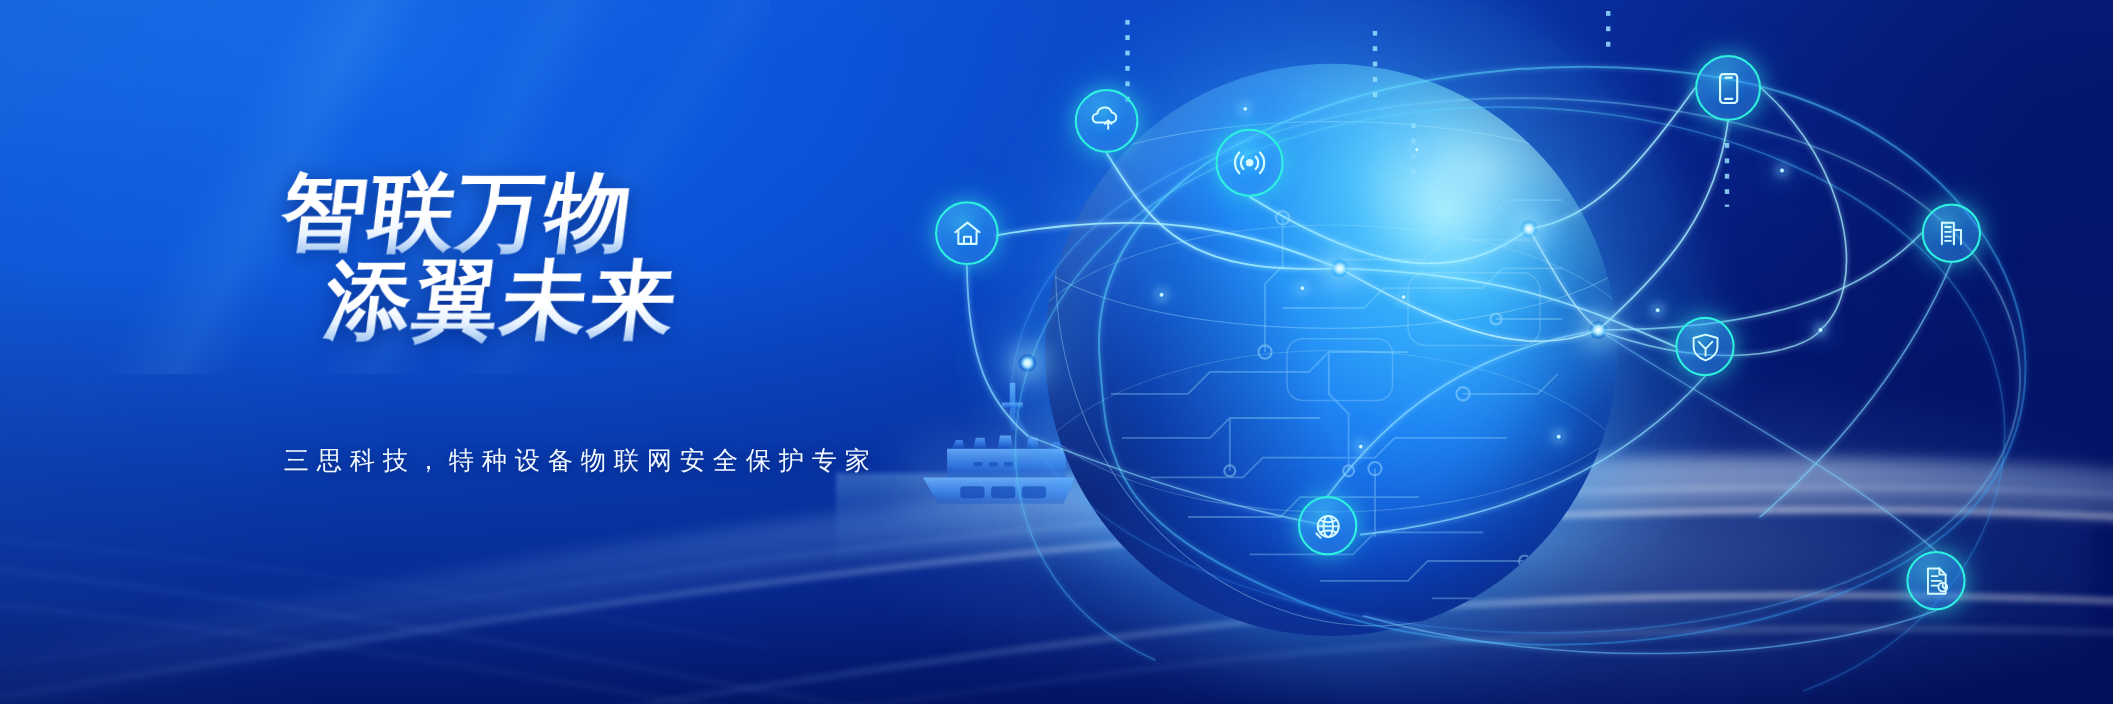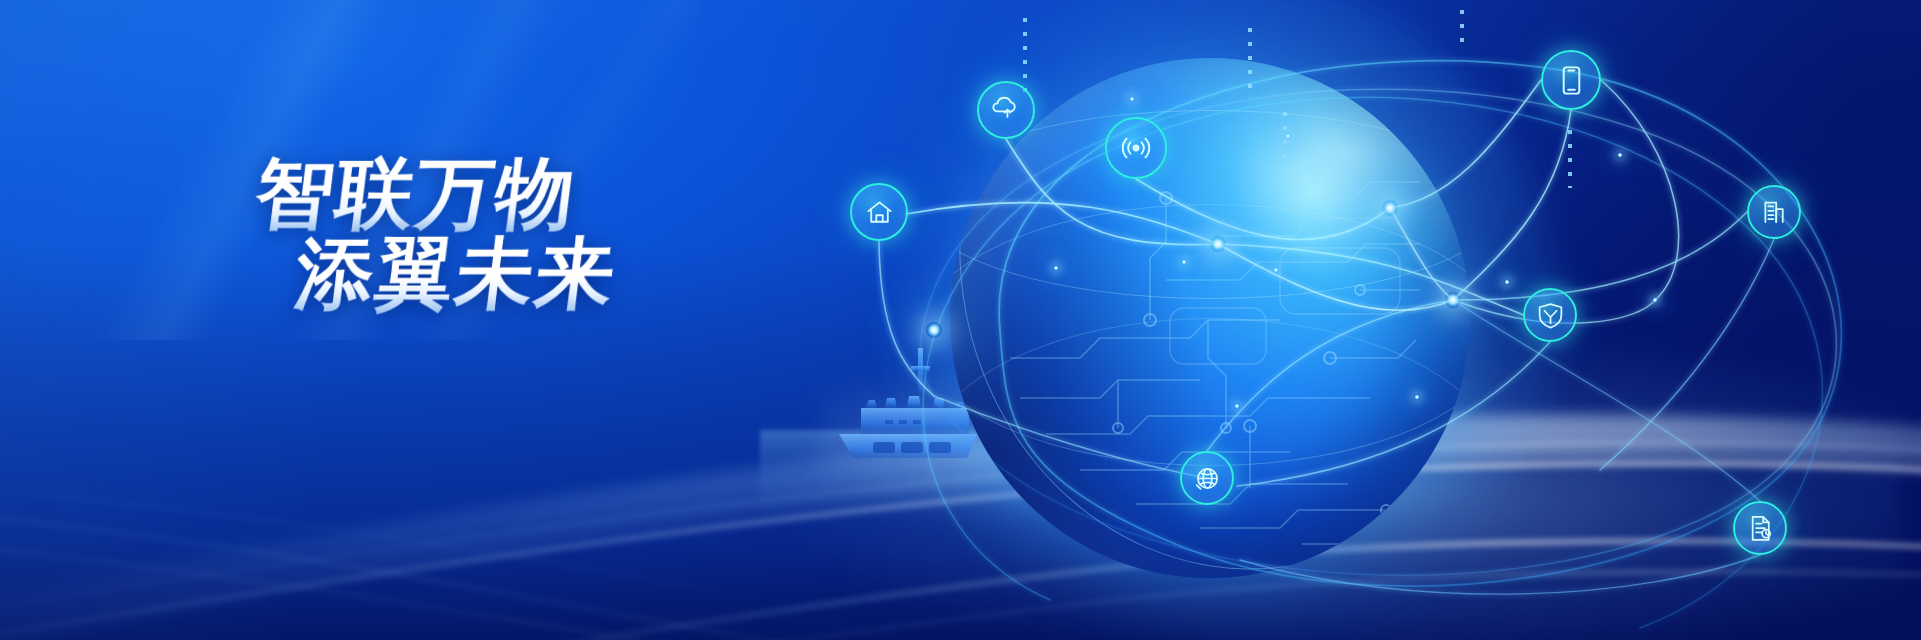--- a/index.html
+++ b/index.html
@@ -522,15 +522,16 @@
           <path class="glyph" d="M14 13.5h6M14 18.5h10M14 23.5h6"></path>
           <circle class="glyph" cx="25.5" cy="25" r="4.6"></circle>
           <path class="glyph" d="M25.5 22.6v2.4l1.7 1.2"></path>
         </svg>
       </div>
     </div>
 
   <div class="copy">
     <div class="headline l1">智联万物</div>
     <div class="headline l2">添翼未来</div>
+    <div class="subline">三思科技，特种设备物联网安全保护专家</div>
   </div>
 
 </div>
 
 </body></html>

